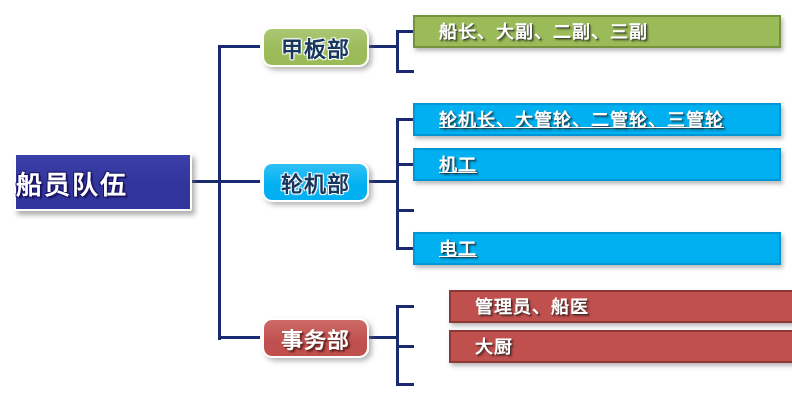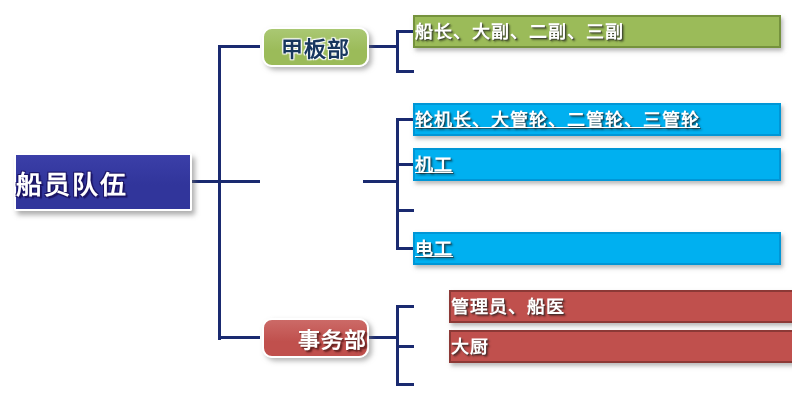--- a/index.html
+++ b/index.html
@@ -27,31 +27,31 @@
     text-shadow:-1px -1px 0 #1B1464,1px -1px 0 #1B1464,-1px 1px 0 #1B1464,2px 2px 1px #1B1464;
   }
   .dept{
     left:262px;width:107px;height:40px;border:2px solid var(--node-border);
     border-radius:10px;box-shadow:3px 3px 5px rgba(110,110,110,.5);
     display:flex;align-items:center;justify-content:center;
     font-size:22px;letter-spacing:1px;
   }
   .dept-deck{top:27px;background:linear-gradient(180deg,#aac873,var(--deck-fill) 60%);}
   .dept-engine{top:162px;background:linear-gradient(180deg,#2fc0f5,var(--engine-fill) 60%);}
-  .dept-service{top:318px;background:linear-gradient(180deg,#cc6a67,var(--service-fill) 60%);justify-content:flex-end;}
+  .dept-service{top:318px;background:linear-gradient(180deg,#cc6a67,var(--service-fill) 60%);}
   .dept-deck span,.dept-engine span{
     color:var(--dept-label-text);
     text-shadow:-1px -1px 1px #fff,1px -1px 1px #fff,-1px 1px 1px #fff,1px 1px 1px #fff;
   }
   .dept-service span{
     color:#fff;text-shadow:1px 1px 0 #6E2B29,2px 2px 2px rgba(70,15,15,.8);
   }
   .leaf{
     left:413px;width:368px;height:33px;line-height:30px;
-    padding-left:0;font-size:18px;letter-spacing:1px;color:#fff;
+    padding-left:24px;font-size:18px;letter-spacing:1px;color:#fff;
     box-shadow:2px 3px 4px rgba(120,120,120,.5);
     text-shadow:1px 1px 0 rgba(45,45,45,.6),2px 2px 2px rgba(0,0,0,.45);
     border-style:solid;border-width:2px;
   }
   .leaf.green{background:var(--deck-fill);border-color:var(--deck-border);}
   .leaf.blue{background:var(--engine-fill);border-color:var(--engine-border);text-decoration:underline;}
   .leaf.red{background:var(--service-fill);border-color:var(--service-border);margin-left:36px;}
 </style>
 </head>
 <body>
@@ -81,20 +81,23 @@
   <div class="line h" style="left:396px;top:345px;width:18px"></div>
   <div class="line h" style="left:396px;top:383px;width:18px"></div>
 
   <div class="node root-node">
     <span>船员队伍</span>
   </div>
 
   <div class="node dept dept-deck">
     <span>甲板部</span>
   </div>
+  <div class="node dept dept-engine">
+    <span>轮机部</span>
+  </div>
   <div class="node dept dept-service">
     <span>事务部</span>
   </div>
 
   <div class="node leaf green" style="top:15px">船长、大副、二副、三副</div>
 
   <div class="node leaf blue" style="top:103px">轮机长、大管轮、二管轮、三管轮</div>
   <div class="node leaf blue" style="top:148px">机工</div>
   <div class="node leaf blue" style="top:232px">电工</div>
 

